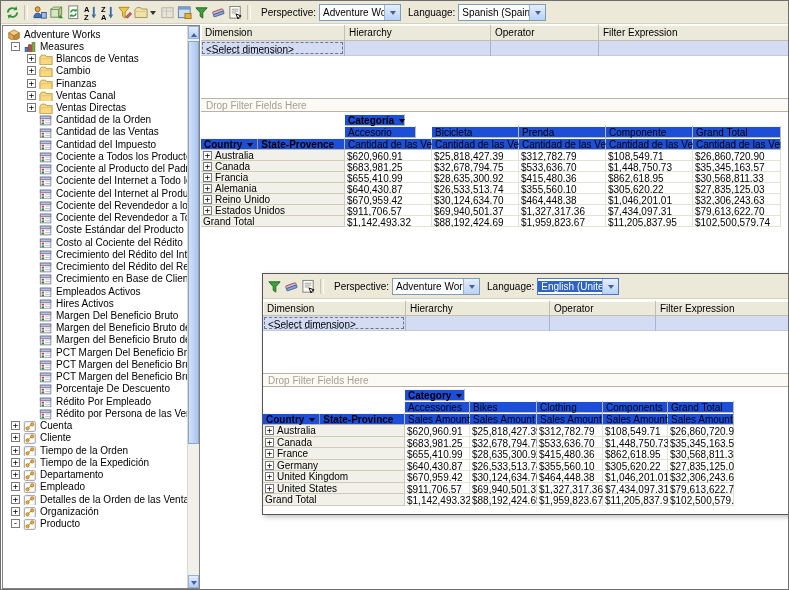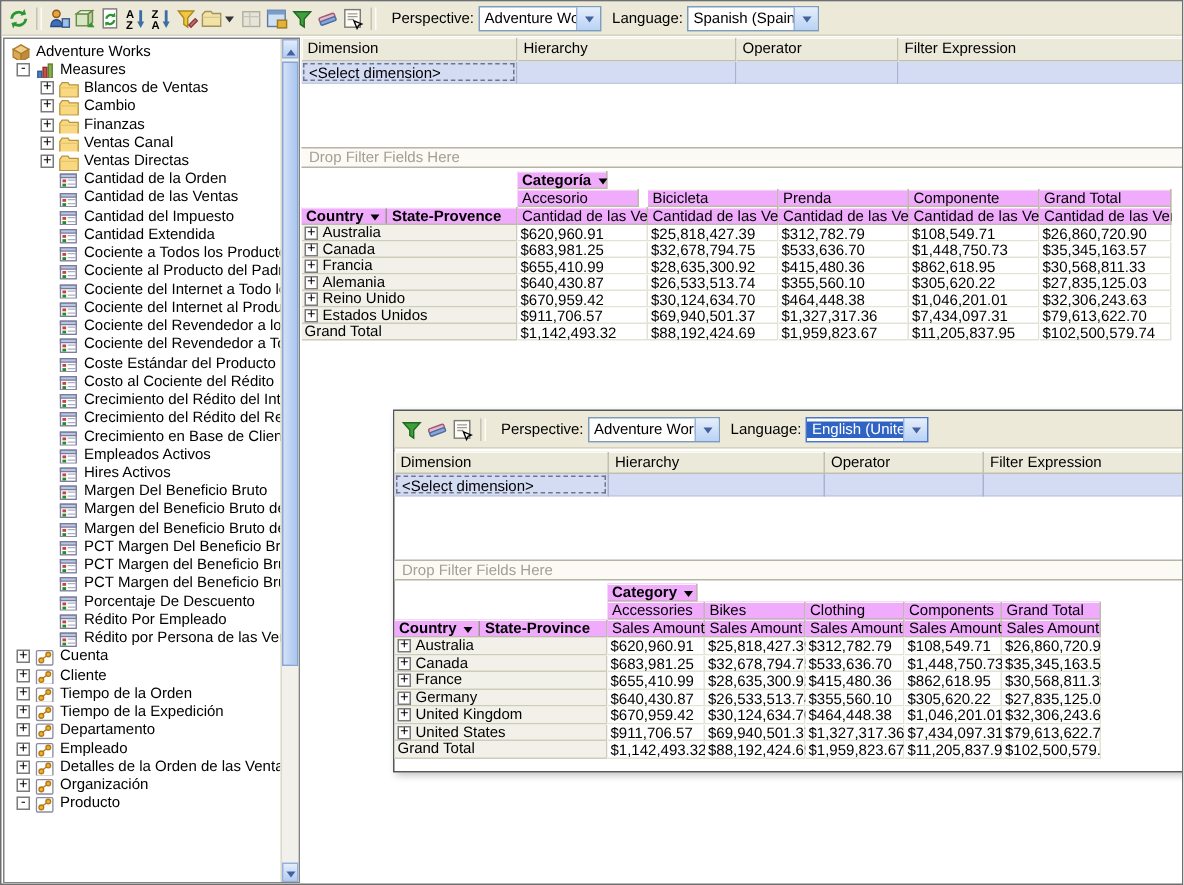--- a/index.html
+++ b/index.html
@@ -44,21 +44,21 @@
   
   .fgh{position:absolute;background:#ebe9da;box-shadow:inset -1px -1px 0 #c2bfae,inset 0 1px 0 #fcfbf4;
        box-sizing:border-box;padding:2px 0 0 4px;white-space:nowrap;overflow:hidden;}
   .fgh.bl{box-shadow:inset -1px -1px 0 #c2bfae,inset 0 1px 0 #fcfbf4,inset 1px 0 0 #fcfbf4;}
   .fgc{position:absolute;background:#d4dcf4;box-shadow:inset -1px 0 0 #a9b2ce,inset 0 -1px 0 #c3cbe2;box-sizing:border-box;}
   .fgsel{position:absolute;left:1px;top:1px;right:2px;bottom:2px;border:1px dashed #6f7689;
          box-sizing:border-box;padding:1px 0 0 3px;white-space:nowrap;overflow:hidden;}
   .dropbar{position:absolute;background:#fbfaf5;border-top:1px solid #b7b4a5;border-bottom:1px solid #b7b4a5;
            color:#a3a093;box-sizing:border-box;padding:1px 0 0 5px;white-space:nowrap;}
   
-  .pcat,.pch,.pmh,.prh{position:absolute;background:#f0abfc;
+  .pcat,.pch,.pmh,.prh{position:absolute;background:#1d4ed8;
        box-shadow:inset -1px -1px 0 #bdbaa9,inset 0 1px 0 #f8f7ef;box-sizing:border-box;
        padding:1px 0 0 3px;white-space:nowrap;overflow:hidden;}
   .pcat{font-weight:bold;display:flex;align-items:center;padding-top:0;}
   .prh{font-weight:bold;display:flex;align-items:center;padding-top:0;}
   .prl{position:absolute;background:#f2f1e9;box-shadow:inset -1px -1px 0 #cfccbc;box-sizing:border-box;
        display:flex;align-items:center;padding-left:2px;white-space:nowrap;overflow:hidden;}
   .pdc{position:absolute;background:#fff;box-shadow:inset -1px -1px 0 #e4e2d4;box-sizing:border-box;
        padding:1px 0 0 2px;white-space:nowrap;overflow:hidden;}
   .caretdn{width:0;height:0;border:3px solid transparent;border-top:4px solid #000;margin:4px 0 0 5px;flex:none;}
   .vdiv{width:1px;height:10px;background:#9a978a;margin:0 3px 0 4px;flex:none;}
@@ -298,32 +298,20 @@
         <div class="trow" style="padding-left: 35px;">
           <span class="ticon">
             <svg viewBox="0 0 16 16" width="15" height="15" xmlns="http://www.w3.org/2000/svg">
               <rect x="1.5" y="3" width="12" height="10" fill="#fff" stroke="#7a7a9a"></rect>
               <rect x="1.5" y="3" width="12" height="2.6" fill="#b9c6e4" stroke="#7a7a9a"></rect>
               <rect x="3" y="7" width="2.8" height="2.2" fill="#c44343"></rect>
               <rect x="3" y="10.2" width="2.8" height="2.2" fill="#2a8a2a"></rect>
               <path d="M7 7.5h6M7 10.5h6" stroke="#aab0c4"></path>
             </svg>
           </span>
-          <span class="tlabel">Cantidad Extendida</span>
-        </div>
-        <div class="trow" style="padding-left: 35px;">
-          <span class="ticon">
-            <svg viewBox="0 0 16 16" width="15" height="15" xmlns="http://www.w3.org/2000/svg">
-              <rect x="1.5" y="3" width="12" height="10" fill="#fff" stroke="#7a7a9a"></rect>
-              <rect x="1.5" y="3" width="12" height="2.6" fill="#b9c6e4" stroke="#7a7a9a"></rect>
-              <rect x="3" y="7" width="2.8" height="2.2" fill="#c44343"></rect>
-              <rect x="3" y="10.2" width="2.8" height="2.2" fill="#2a8a2a"></rect>
-              <path d="M7 7.5h6M7 10.5h6" stroke="#aab0c4"></path>
-            </svg>
-          </span>
           <span class="tlabel">Cociente a Todos los Productos</span>
         </div>
         <div class="trow" style="padding-left: 35px;">
           <span class="ticon">
             <svg viewBox="0 0 16 16" width="15" height="15" xmlns="http://www.w3.org/2000/svg">
               <rect x="1.5" y="3" width="12" height="10" fill="#fff" stroke="#7a7a9a"></rect>
               <rect x="1.5" y="3" width="12" height="2.6" fill="#b9c6e4" stroke="#7a7a9a"></rect>
               <rect x="3" y="7" width="2.8" height="2.2" fill="#c44343"></rect>
               <rect x="3" y="10.2" width="2.8" height="2.2" fill="#2a8a2a"></rect>
               <path d="M7 7.5h6M7 10.5h6" stroke="#aab0c4"></path>
@@ -700,21 +688,21 @@
       <div class="fgc" style="left: 398px; top: 16px; width: 191px; height: 15px;"></div>
     </div>
 
   <div class="dropbar" style="left:200px;top:97px;width:589px;height:14px">Drop Filter Fields Here</div>
 
   <div id="pivot-main" style="position:absolute;left:200px;top:113px;width:589px;height:114px">
       <div class="pcat" style="left: 144px; top: 0px; width: 60px; height: 12px;">
         <span>Categoría</span>
         <span class="caretdn"></span>
       </div>
-      <div class="pch" style="left: 144px; top: 12px; width: 81px; height: 12px;">Accesorio</div>
+      <div class="pch" style="left: 144px; top: 12px; width: 71px; height: 12px;">Accesorio</div>
       <div class="pch" style="left: 231px; top: 12px; width: 87px; height: 12px;">Bicicleta</div>
       <div class="pch" style="left: 318px; top: 12px; width: 87px; height: 12px;">Prenda</div>
       <div class="pch" style="left: 405px; top: 12px; width: 87px; height: 12px;">Componente</div>
       <div class="pch" style="left: 492px; top: 12px; width: 88px; height: 12px;">Grand Total</div>
       <div class="prh" style="left: 0px; top: 24px; width: 144px; height: 12px;">
         <span>Country</span>
         <span class="caretdn"></span>
         <span class="vdiv"></span>
         <span>State-Provence</span>
       </div>

